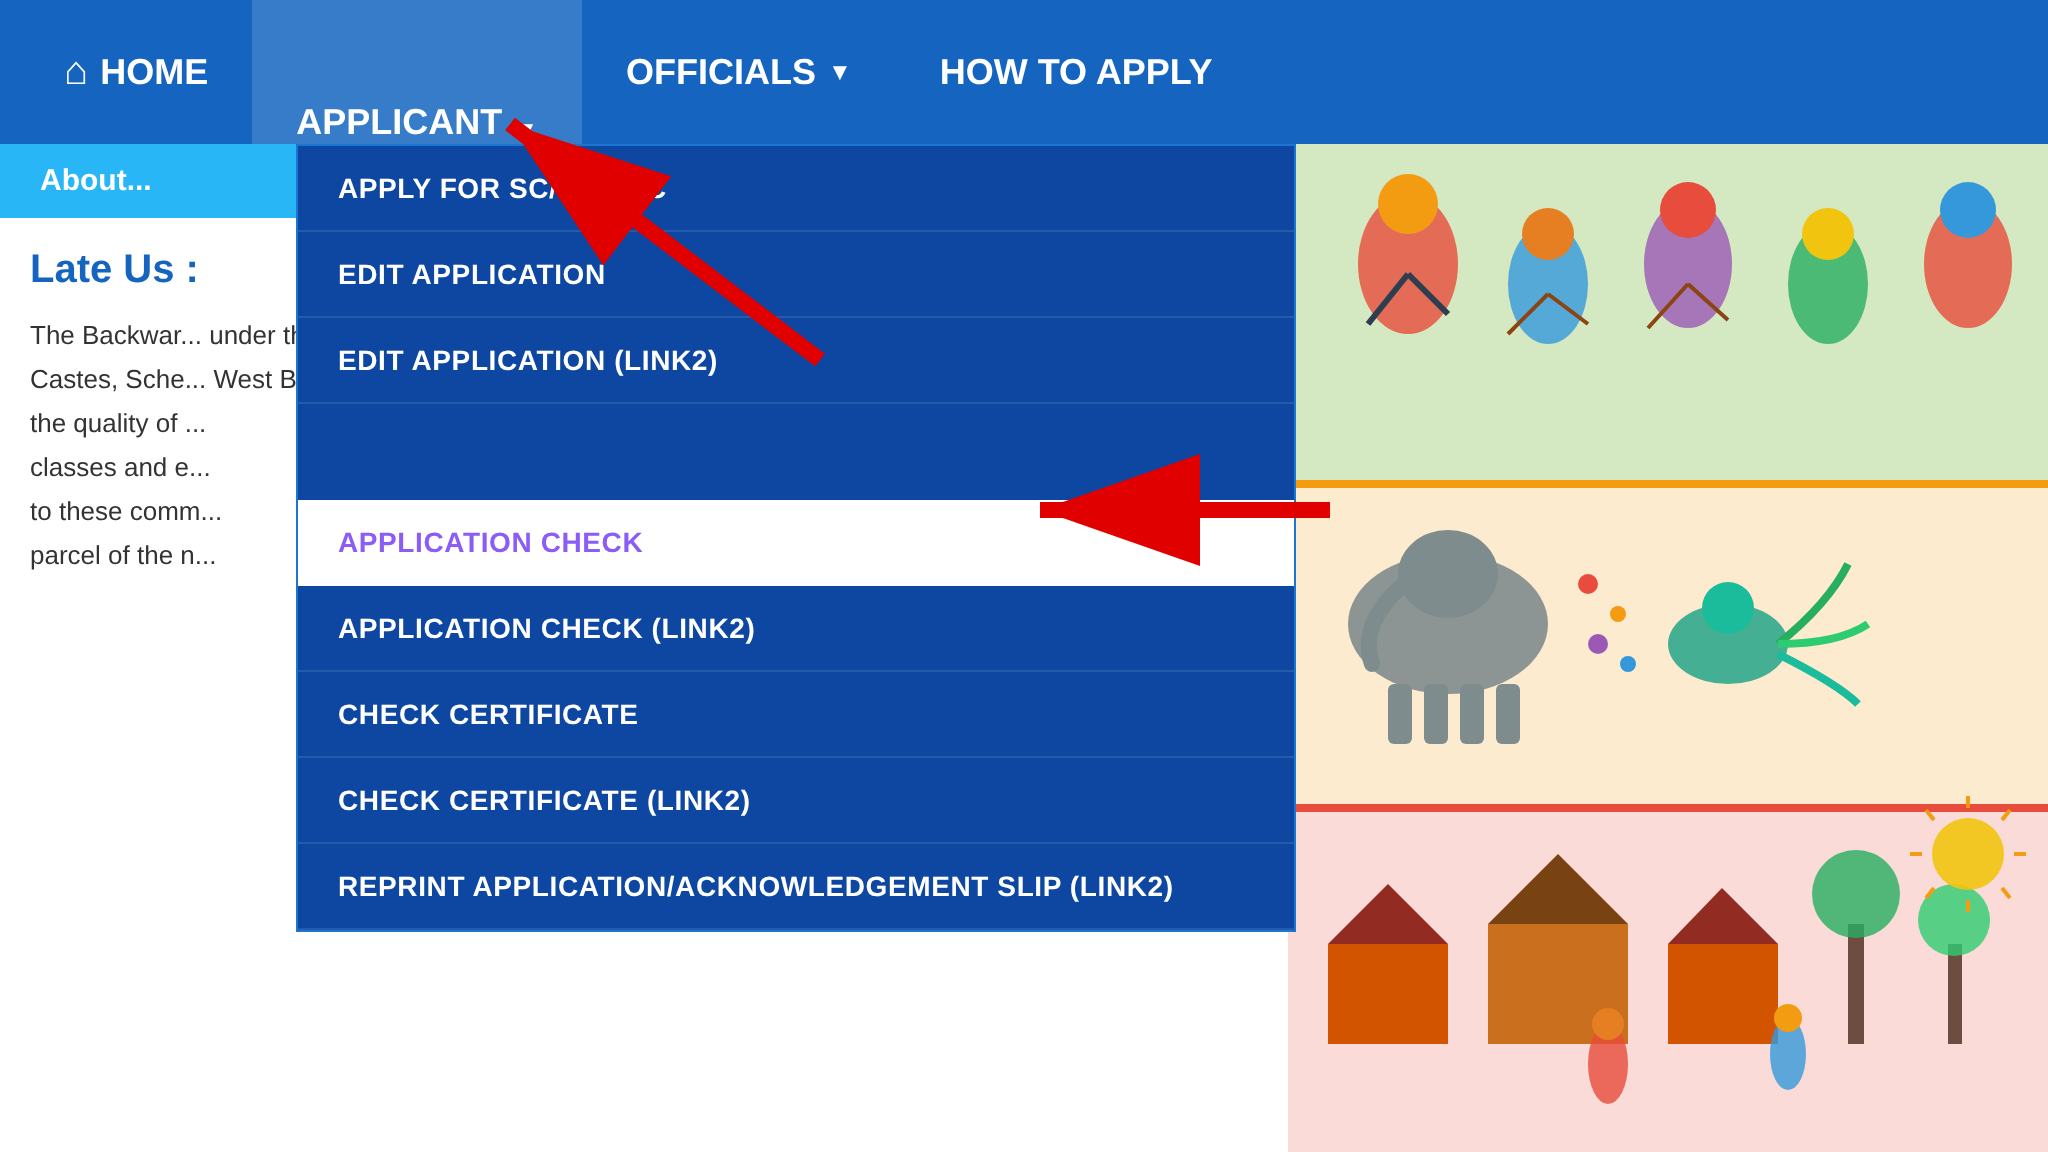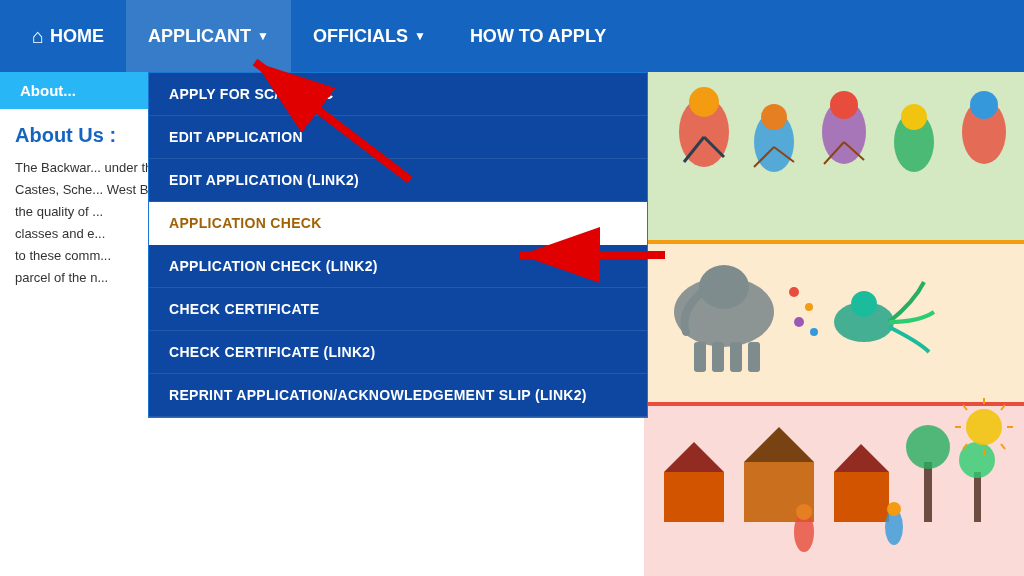--- a/index.html
+++ b/index.html
@@ -37,20 +37,21 @@
     .nav-item .home-icon {
       margin-right: 6px;
       font-size: 20px;
     }
     .nav-item .arrow {
       margin-left: 6px;
       font-size: 12px;
     }
     .nav-item.active-dropdown {
       background: rgba(255,255,255,0.15);
+      align-items: flex-end;
     }
 
     
     .dropdown-menu {
       position: absolute;
       top: 72px;
       left: 148px;
       background: #0d47a1;
       width: 500px;
       z-index: 200;
@@ -61,21 +62,22 @@
       font-size: 14px;
       font-weight: bold;
       padding: 13px 20px;
       cursor: pointer;
       border-bottom: 1px solid rgba(255,255,255,0.1);
       text-transform: uppercase;
       letter-spacing: 0.3px;
     }
     .dropdown-item.highlighted {
       background: white;
-      color: #a16207;
+      color: #8b5cf6;
+      margin-top: 48px;
     }
 
     
     .content-area {
       display: flex;
       height: calc(576px - 72px);
     }
 
     
     .left-panel {
@@ -155,21 +157,21 @@
   <div class="dropdown-item">CHECK CERTIFICATE (LINK2)</div>
   <div class="dropdown-item">REPRINT APPLICATION/ACKNOWLEDGEMENT SLIP (LINK2)</div>
 </div>
 
 <div class="content-area">
   <div class="left-panel">
     <div class="latest-bar">
       <span>About...</span>
     </div>
     <div class="about-us-title">
-      <span>About Us :</span>
+      <span>Late Us :</span>
     </div>
     <div class="about-us-text">
       The Backwar... under the Gov... development<br>
       Castes, Sche... West Bengal.<br>
       the quality of ...<br>
       classes and e...<br>
       to these comm...<br>
       parcel of the n...
     </div>
   </div>

